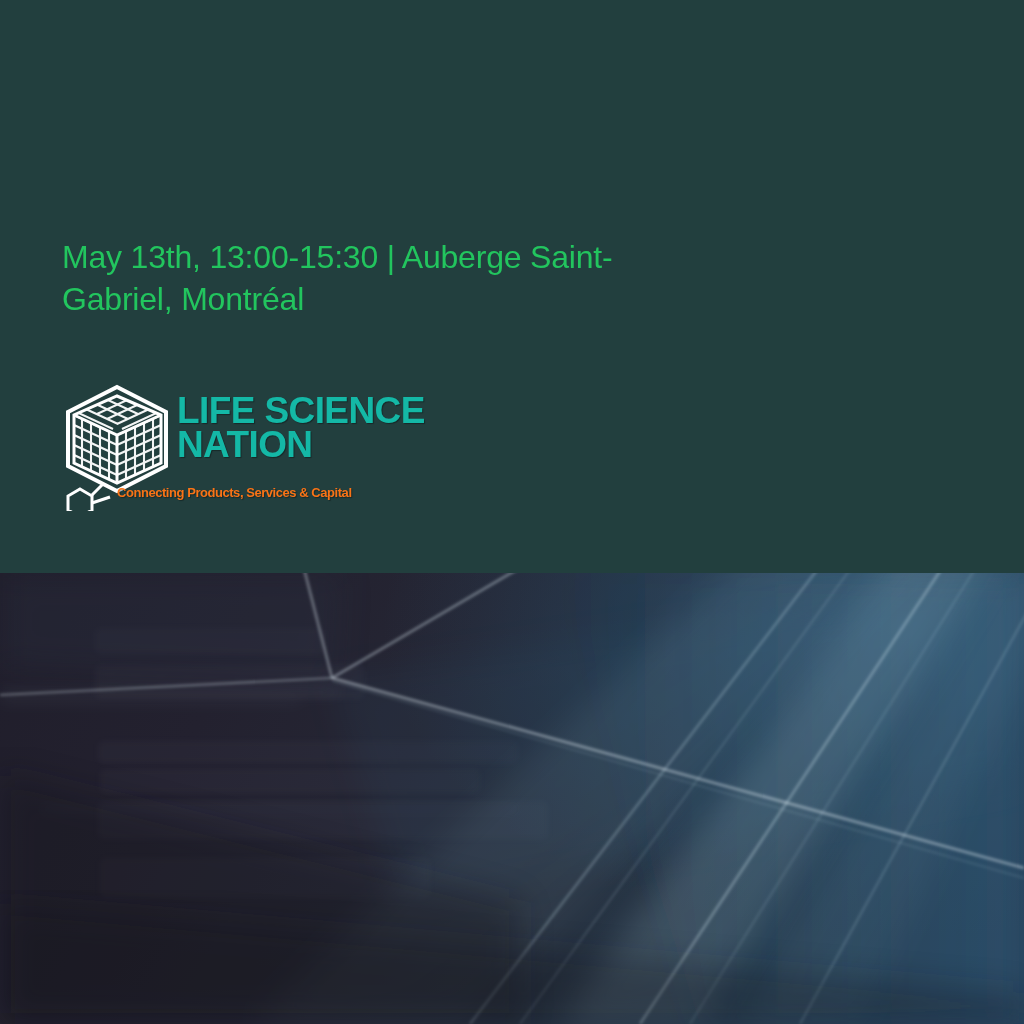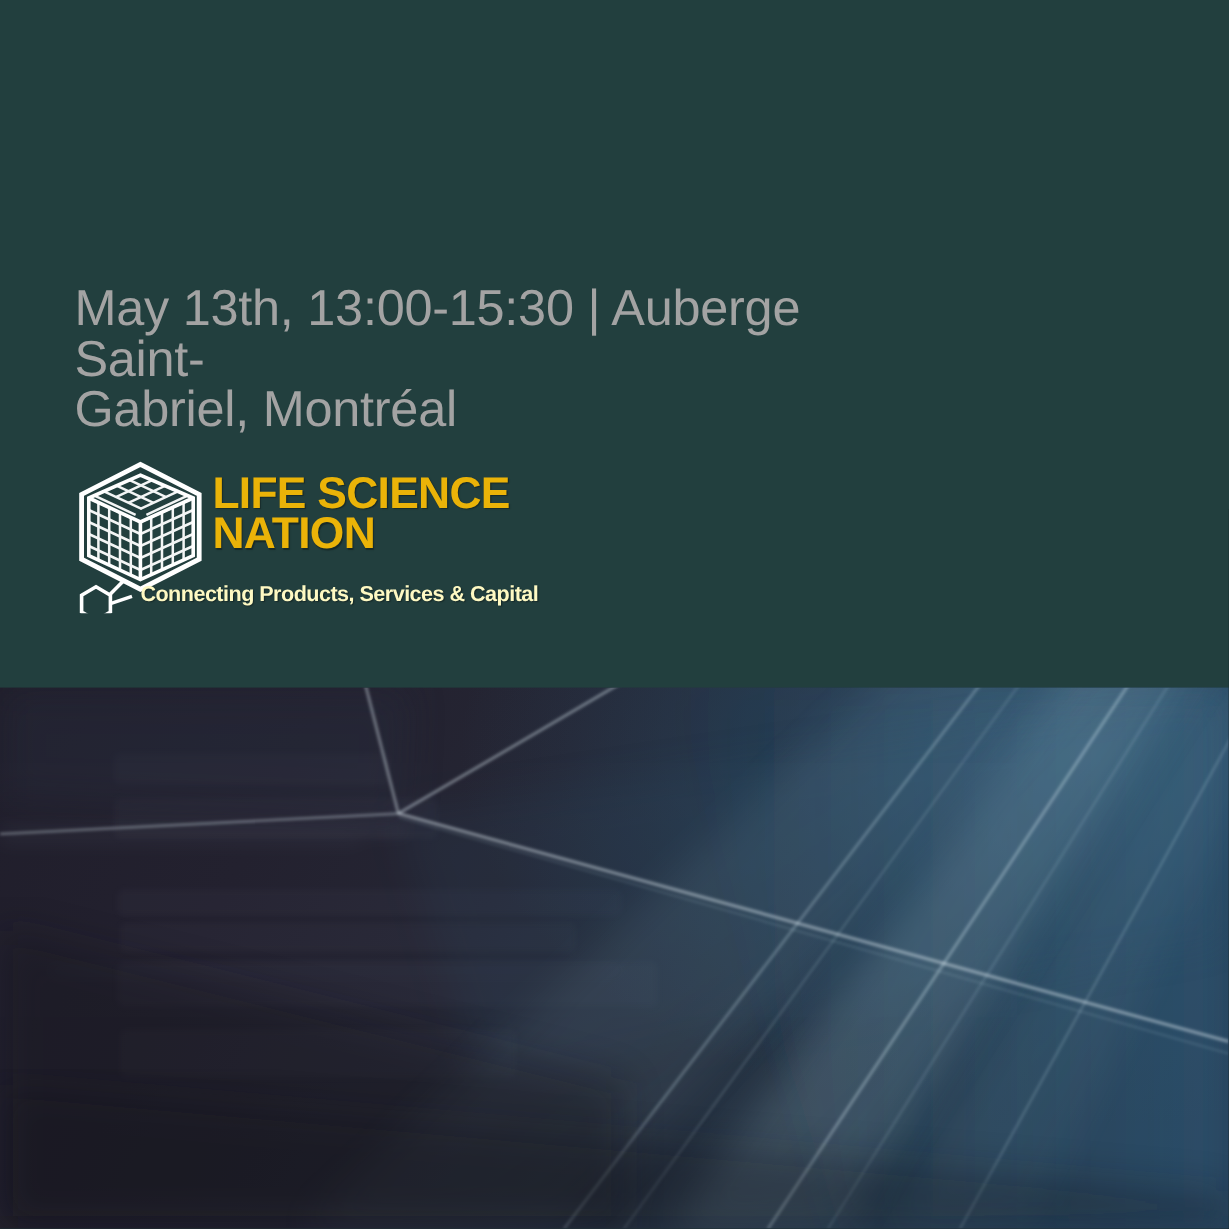--- a/index.html
+++ b/index.html
@@ -43,23 +43,23 @@
     line-height: 56px;
     letter-spacing: -0.2px;
     white-space: pre-line;
   }
 
   .event-subtitle {
     position: absolute;
     left: 62px;
     top: 236px;
     width: 700px;
-    color: #a3a3a3;
-    font-family: "Liberation Sans", sans-serif;
-    font-size: 42px;
+    color: #22c55e;
+    font-family: "Liberation Sans", sans-serif;
+    font-size: 32px;
     font-weight: 400;
     line-height: 42px;
     letter-spacing: -0.2px;
     white-space: pre-line;
   }
 
   
   .logo-block {
     position: absolute;
     left: 62px;
@@ -72,36 +72,36 @@
     left: 0;
     top: 0;
     width: 120px;
     height: 128px;
   }
   .logo-wordmark {
     position: absolute;
     left: 115px;
     top: 11px;
     width: 300px;
-    color: #eab308;
+    color: #14b8a6;
     font-family: "Liberation Sans", sans-serif;
     font-size: 37px;
     font-weight: 700;
     line-height: 34px;
     letter-spacing: -0.6px;
     text-shadow: 1px 1px 1px rgba(0,0,0,0.35);
     white-space: pre-line;
   }
   .logo-tagline {
     position: absolute;
     left: 55px;
     top: 102px;
-    color: #fef9c3;
-    font-family: "Liberation Sans", sans-serif;
-    font-size: 18px;
+    color: #f97316;
+    font-family: "Liberation Sans", sans-serif;
+    font-size: 13px;
     font-weight: 700;
     letter-spacing: -0.45px;
     text-shadow: 1px 1px 1px rgba(0,0,0,0.35);
     white-space: nowrap;
   }
 
   
   .hero-image {
     position: absolute;
     left: 0;

